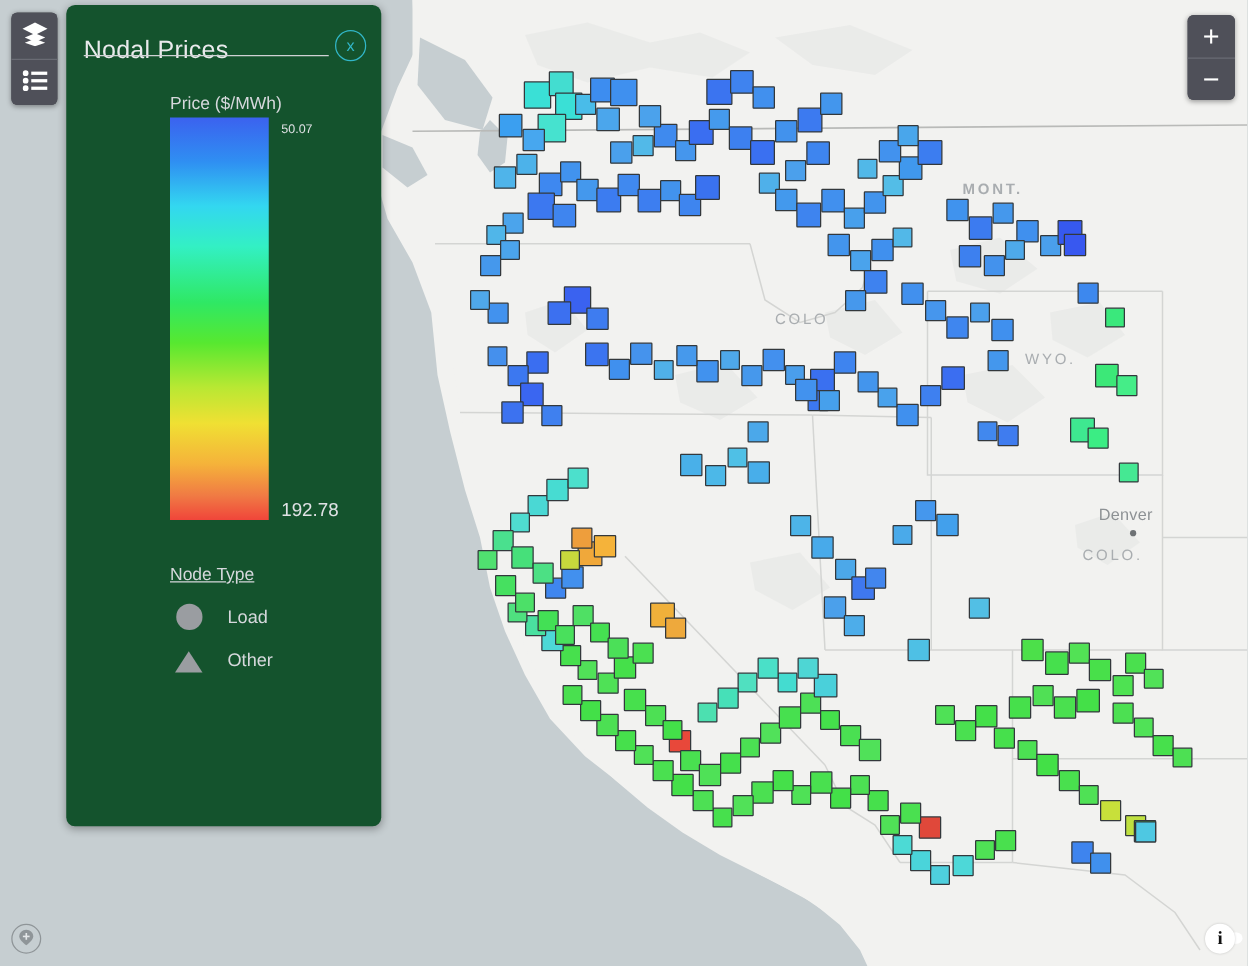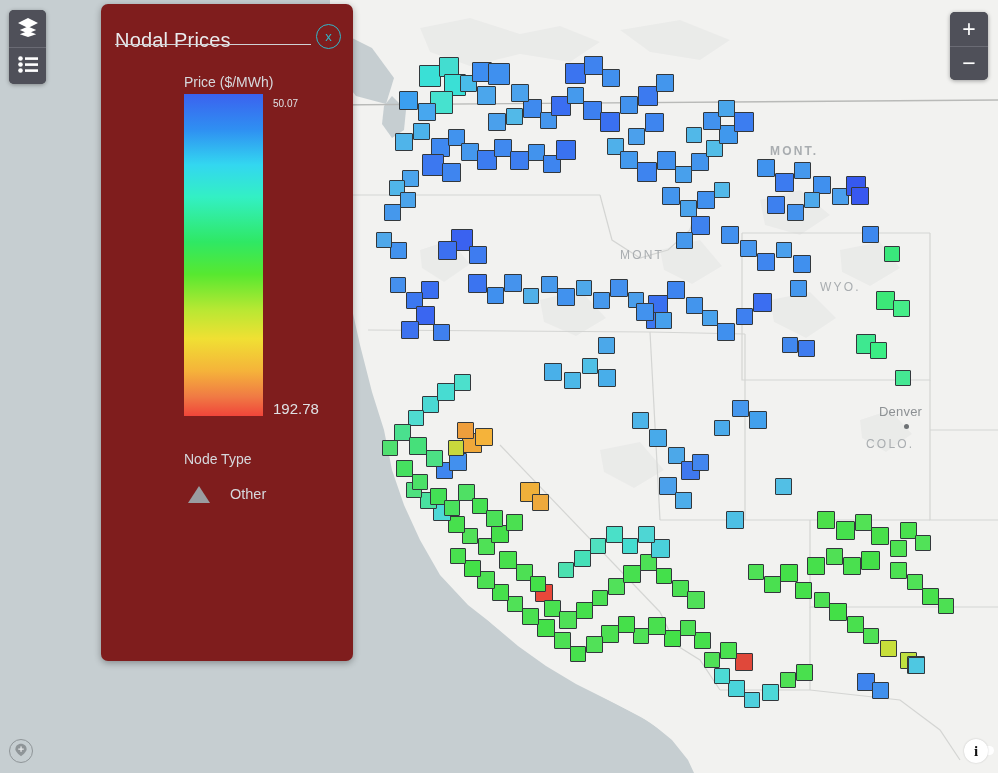--- a/index.html
+++ b/index.html
@@ -55,26 +55,25 @@
     position: absolute;
     border: 1.6px solid #33383c;
     border-radius: 1px;
   }
 
   
   #legend-panel {
     position: absolute;
     left: 53px; top: 4px;
     width: 252px; height: 657px;
-    background: #7f1d1d;
+    background: #14532d;
     border-radius: 7px;
     box-shadow: 0 2px 7px rgba(0,0,0,0.33);
     color: #d8dade;
     z-index: 40;
-    margin-left: 48px;
   }
   #legend-header {
     position: relative;
     padding: 12px 14px 0 14px;
     height: 46px;
   }
   #legend-title {
     font-size: 20px;
     color: #e9eaec;
     font-weight: normal;
@@ -135,20 +134,21 @@
     position: absolute;
     left: 172px; top: 396px;
     font-size: 15px;
     color: #dfe1e4;
   }
   #nodetype-heading {
     position: absolute;
     left: 83px; top: 447px;
     font-size: 14px;
     color: #d6d8dc;
+    text-decoration: underline;
   }
   #nodetype-list {
     position: absolute;
     left: 83px; top: 472px;
     width: 170px;
   }
   .nt-row {
     display: flex;
     align-items: center;
     height: 35px;
@@ -323,21 +323,21 @@
         <path d="M810,607 L810,690"></path>
 
         <path d="M720,690 L810,690"></path>
         <path d="M810,690 L900,700 L940,730 L960,760"></path>
 
         <path d="M998,430 L930,430"></path>
       </g>
     </svg>
 
     <div class="map-label" style="left:770px; top:144px;font-weight:bold;">MONT.</div>
-    <div class="map-label" style="left:620px; top:248px;">MONT</div>
+    <div class="map-label" style="left:620px; top:248px;">COLO</div>
     <div class="map-label" style="left:820px; top:280px;">WYO.</div>
     <div class="map-label" style="left:866px; top:437px;">COLO.</div>
 
     <div class="city-label" style="left:879px; top:404px;">Denver</div>
     <div class="city-dot" style="left:904px; top:424px;"></div>
 
     <div id="marker-layer">
         <div class="marker" style="left: 419px; top: 65px; width: 22px; height: 22px; background: rgb(58, 224, 214); border-color: rgb(51, 56, 60);"></div>
         <div class="marker" style="left: 439px; top: 57px; width: 20px; height: 20px; background: rgb(67, 221, 208); border-color: rgb(51, 56, 60);"></div>
         <div class="marker" style="left: 444px; top: 74px; width: 22px; height: 22px; background: rgb(58, 224, 214); border-color: rgb(51, 56, 60);"></div>
@@ -624,20 +624,26 @@
 
     <div id="gradient-bar"></div>
 
     <div id="price-max">50.07</div>
     <div id="price-min">192.78</div>
 
     <div id="nodetype-heading">Node Type</div>
 
     <div id="nodetype-list">
 
+      <div class="nt-row">
+        <span class="nt-sym">
+          <span class="sym-circle"></span>
+        </span>
+        <span class="nt-label">Load</span>
+      </div>
 
 
 
 
       <div class="nt-row">
         <span class="nt-sym">
           <svg class="sym-triangle" width="24" height="20" viewBox="0 0 24 20" aria-hidden="true">
             <polygon fill="#9a9da1" points="12,2 23,19 1,19"></polygon>
           </svg>
         </span>

